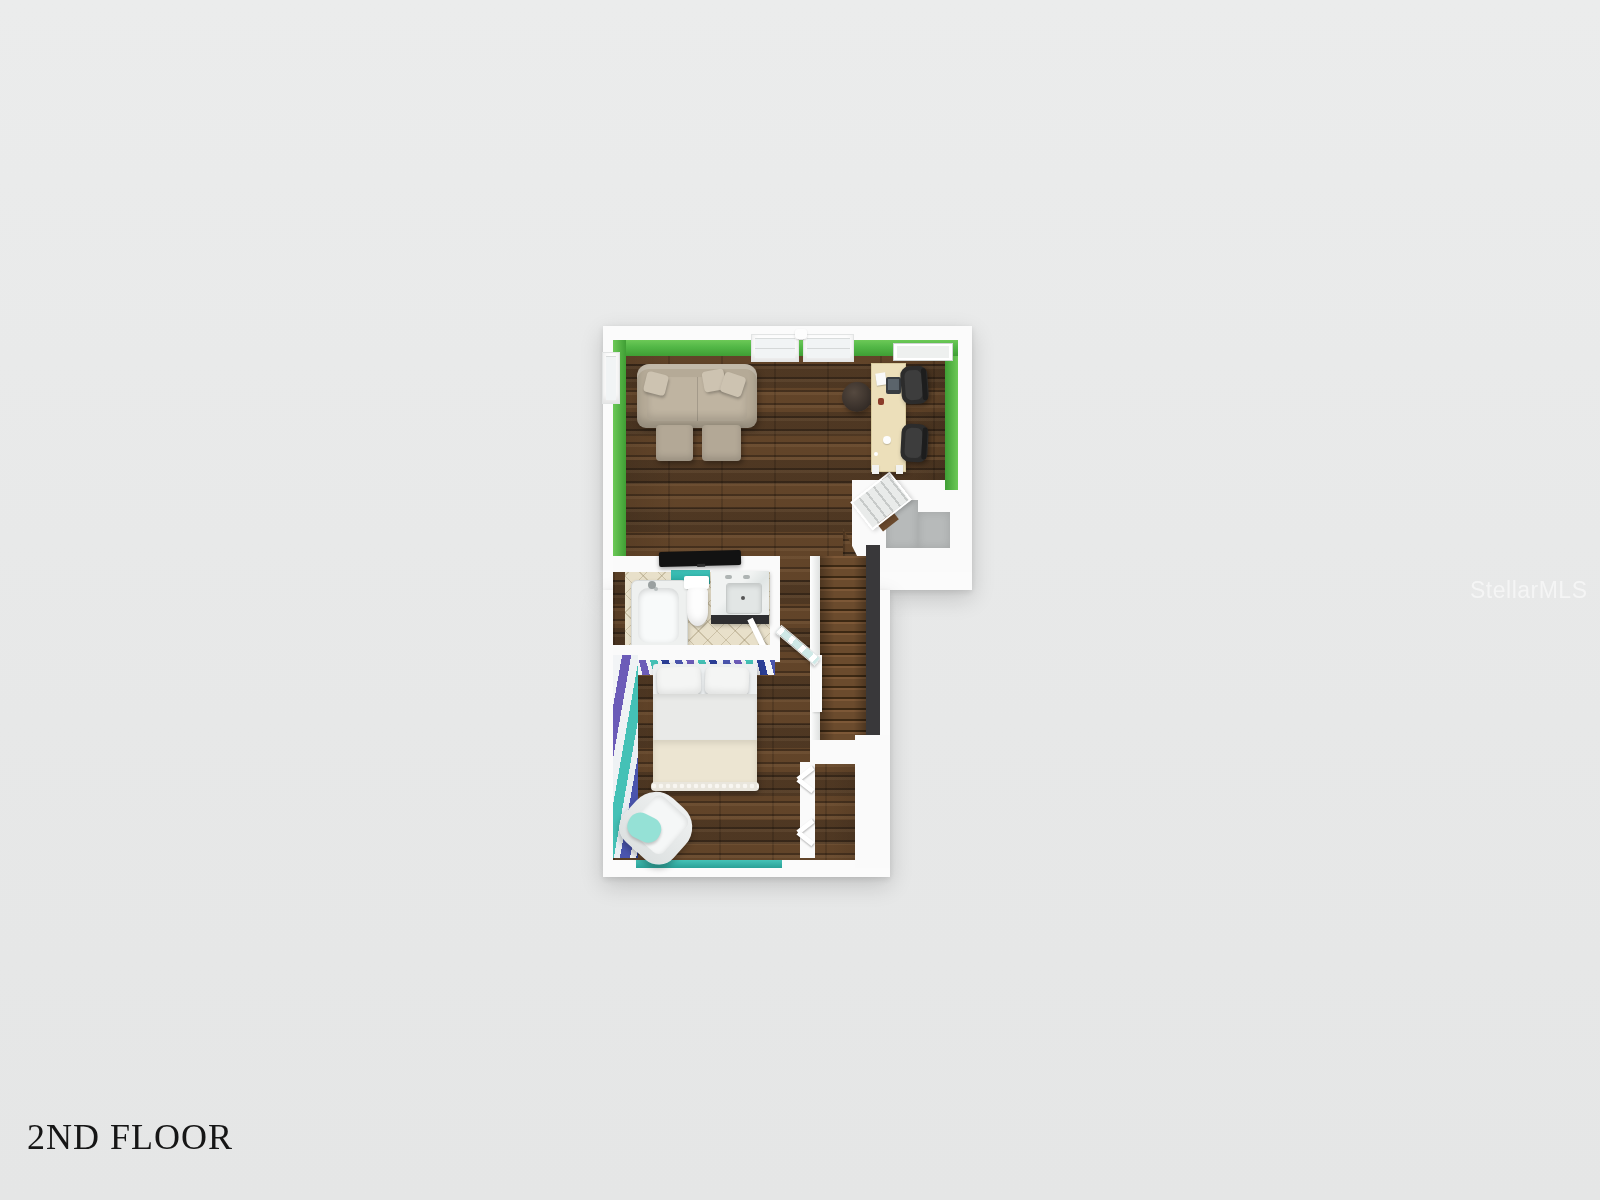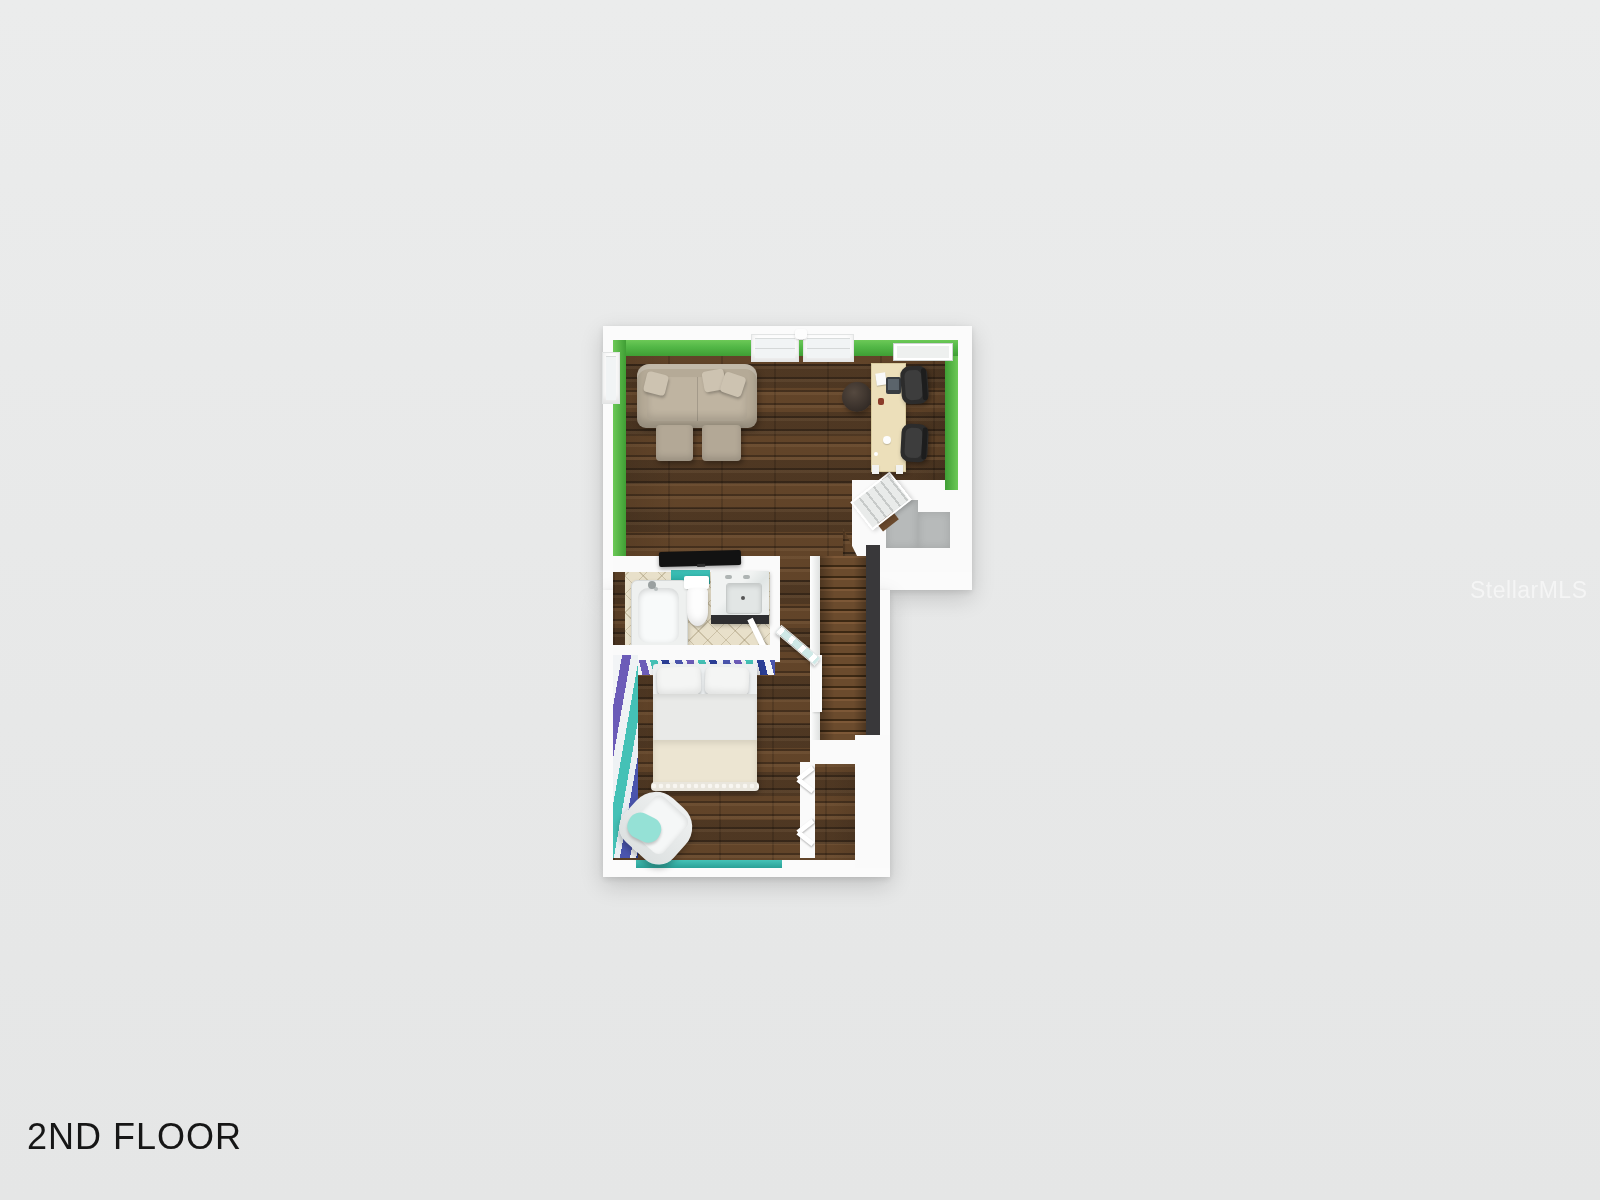--- a/index.html
+++ b/index.html
@@ -187,21 +187,21 @@
   #bifold-wall{left:200px;top:437px;width:15px;height:96px;background:#fafafa;}
   .bifold{width:20px;height:34px;}
   #bifold-1{left:196px;top:437px;} #bifold-2{left:196px;top:490px;}
   .bifold .leg{position:absolute;left:2px;top:15px;width:19px;height:5px;background:#ffffff;
       box-shadow:1px 1px 2px rgba(0,0,0,0.28);transform-origin:left center;}
   .bifold .leg.up{transform:rotate(-38deg);} .bifold .leg.down{transform:rotate(38deg);}
 
   
   #watermark{left:1470px;top:577px;width:120px;font-size:23px;color:rgba(255,255,255,0.55);
       letter-spacing:0.5px;}
-  #floor-label{left:27px;top:1116px;font-size:36px;color:#161616;letter-spacing:1px;}
+  #floor-label{left:27px;top:1116px;font-size:36px;color:#161616;letter-spacing:1px;font-family:Liberation Serif, serif;}
 </style>
 </head>
 <body>
 
 <div id="canvas">
 
   <div id="plan">
 
     <div class="abs slab" id="slab-upper"></div>
     <div class="abs slab" id="slab-lower"></div>

